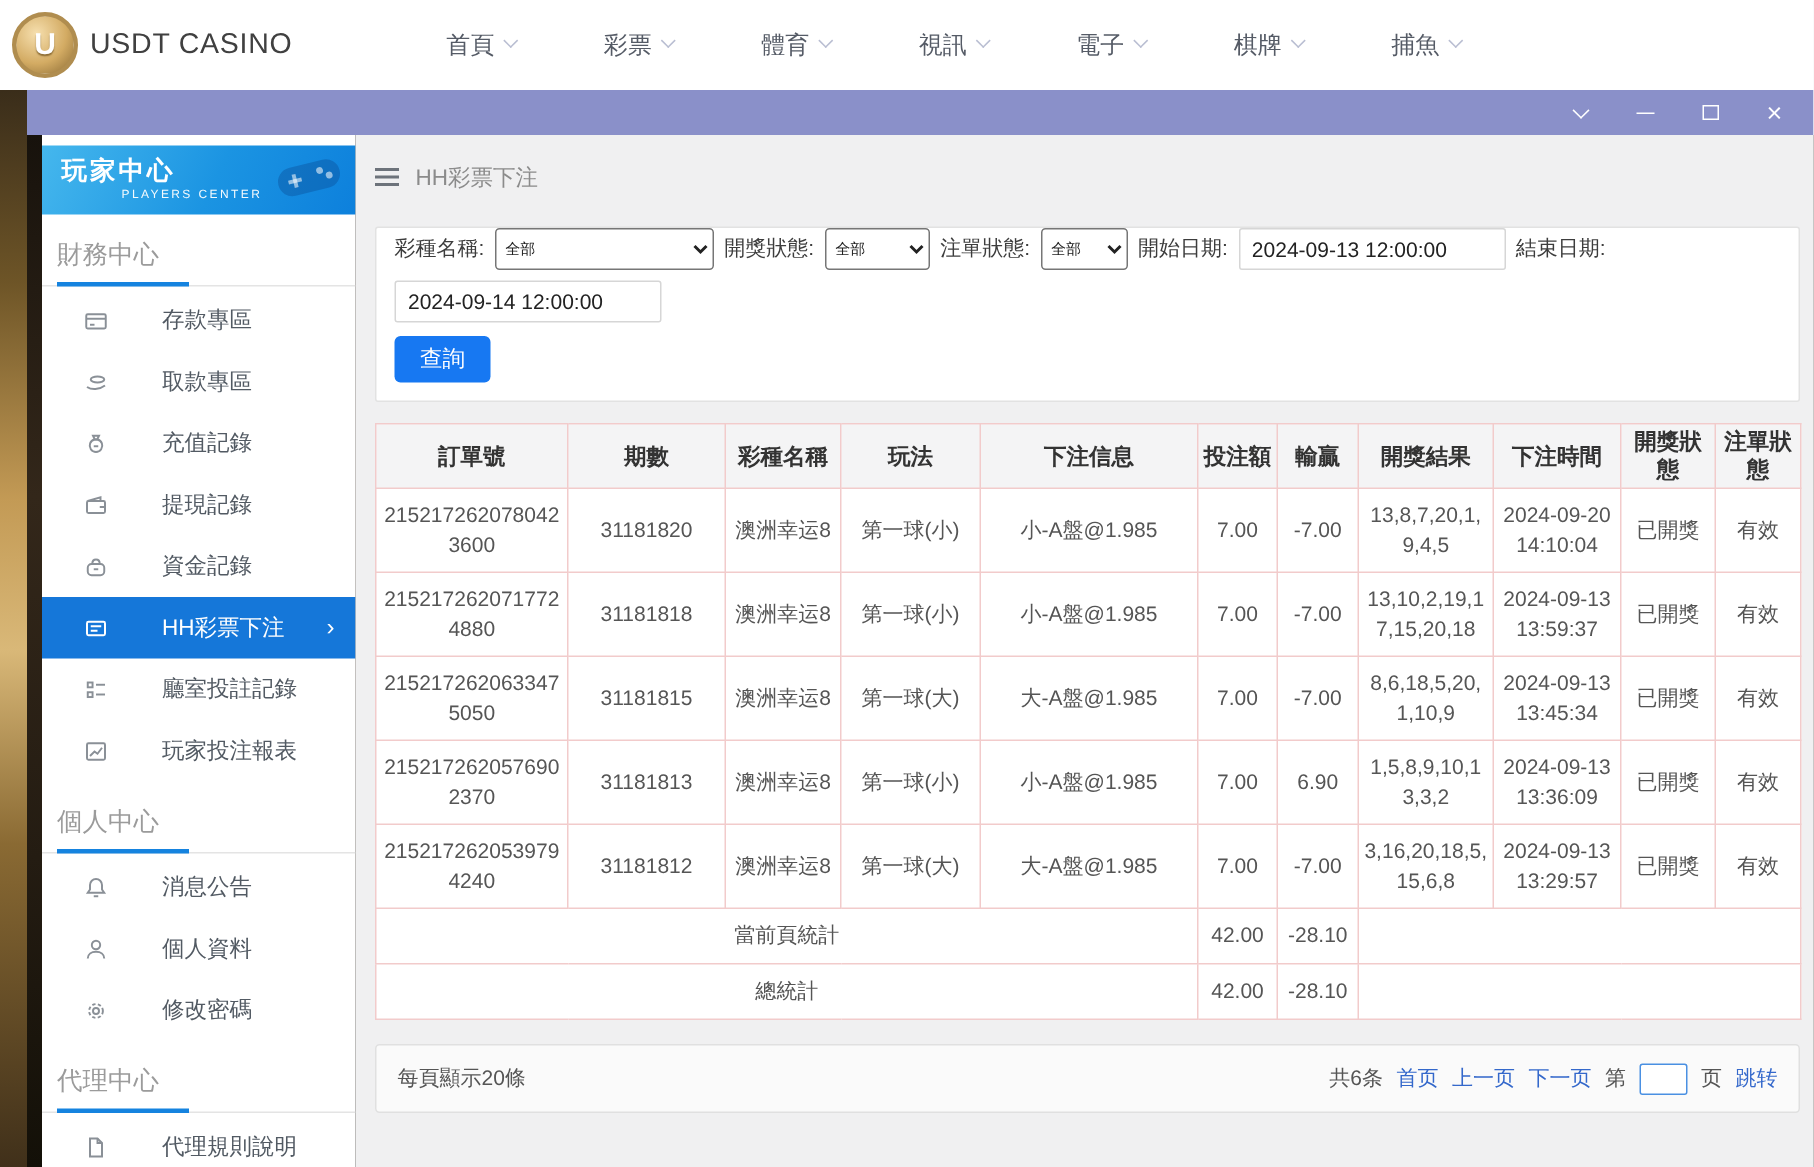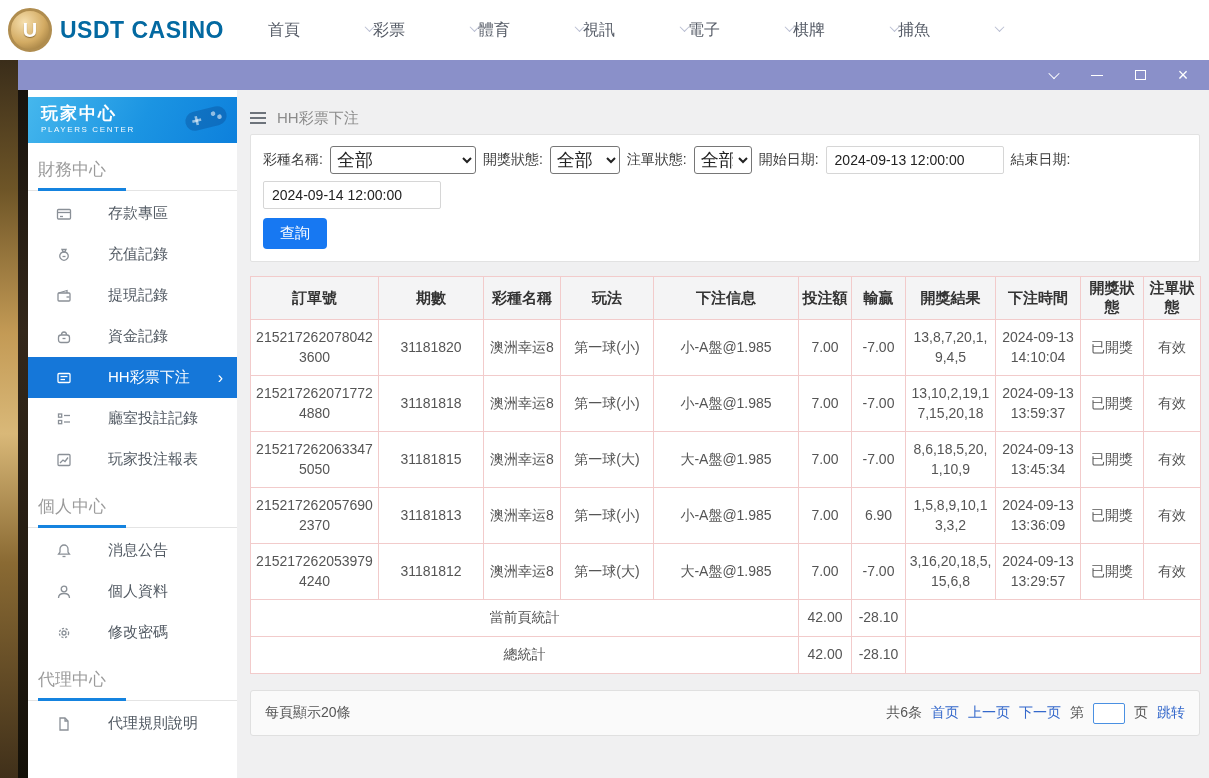--- a/index.html
+++ b/index.html
@@ -6,65 +6,65 @@
   html,body { width:1209px; height:778px; overflow:hidden; }
   body { font-family:"Liberation Sans","DejaVu Sans",sans-serif; background:#fff; position:relative; }
 
   .stage { position:absolute; inset:0; width:1209px; height:778px; overflow:hidden; }
 
   
   .topnav { position:absolute; left:0; top:0; width:1209px; height:60px; background:#fff; display:flex; align-items:center; z-index:1; }
   .brand { display:flex; align-items:center; gap:8px; padding-left:8px; width:232px; cursor:pointer; }
   .coin { width:44px; height:44px; border-radius:50%; background:radial-gradient(circle at 35% 30%, #f6dfae, #d3ab63 55%, #8a6a33); border:3px solid #b08d4f; display:flex; align-items:center; justify-content:center; }
   .coin span { font-size:20px; font-weight:800; color:#fff; text-shadow:0 1px 1px rgba(90,60,10,.6); }
-  .brand-text { font-size:23px; font-weight:700; letter-spacing:.5px; color:#0369a1; white-space:nowrap; }
+  .brand-text { font-size:19px; font-weight:400; letter-spacing:.5px; color:#404040; white-space:nowrap; }
   .mainmenu { display:flex; align-items:center; margin-left:36px; }
-  .nav-item { display:flex; align-items:center; width:105px; justify-content:space-between; font-size:16px; color:#555b66; cursor:pointer; text-decoration:none; }
+  .nav-item { display:flex; align-items:center; width:105px; justify-content:center; font-size:16px; color:#555b66; cursor:pointer; text-decoration:none; }
   .chev { width:7px; height:7px; border-right:1.6px solid #b9bed2; border-bottom:1.6px solid #b9bed2; transform:rotate(45deg) translate(-1px,-1px); margin-left:7px; margin-top:-3px; }
 
   
   .bg-strip-gold { position:absolute; left:0; top:60px; width:18px; height:718px; background:linear-gradient(180deg,#3a2d1a 0%,#6e5527 18%,#c39a55 38%,#d9b878 52%,#8a6a33 70%,#40301a 100%); }
 
   
   .modal { position:absolute; left:18px; top:60px; width:1191px; height:718px; display:flex; flex-direction:column; z-index:2; }
   .titlebar { height:30px; background:#8a90c9; display:flex; align-items:center; justify-content:flex-end; gap:27px; padding-right:18px; flex:0 0 30px; }
   .tb-btn { display:flex; align-items:center; justify-content:center; width:16px; height:16px; cursor:pointer; }
   .cchev { width:8px; height:8px; border-left:1.6px solid #fff; border-bottom:1.6px solid #fff; transform:rotate(-45deg) translate(1px,-1px); }
   .minbar { width:12px; height:0; border-top:1.7px solid #fff; display:block; }
   .maxbox { width:11px; height:10px; border:1.6px solid #fff; display:block; }
   .xbtn { color:#fff; font-size:18px; line-height:16px; font-weight:400; }
 
   .modal-body { flex:1; display:flex; padding-left:10px; background:linear-gradient(180deg,#17120c 0%,#33271a 35%,#241c12 70%,#131008 100%); overflow:hidden; }
 
   
   .sidebar { width:209px; background:#fff; padding-top:7px; flex:0 0 209px; overflow:hidden; }
   .sb-header { height:46px; background:linear-gradient(115deg,#45b7ed 0%,#1b94e2 55%,#0d80dc 100%); color:#fff; padding:6px 0 0 13px; position:relative; overflow:hidden; }
   .sb-title { font-size:17px; font-weight:bold; letter-spacing:2px; line-height:22px; }
-  .sb-sub { font-size:8px; letter-spacing:1.6px; opacity:.95; }
+  .sb-sub { font-size:8px; letter-spacing:1.6px; opacity:.95;margin-left:40px; }
   .gamepad { position:absolute; right:8px; top:8px; transform:rotate(-14deg); }
   .sb-section-title { color:#9b9b9b; font-size:17px; padding:15px 0 7px 10px; }
   .sb-underline { border-bottom:1px solid #e4e4e4; position:relative; height:3px; margin-bottom:2px; }
   .sb-underline i { position:absolute; left:10px; bottom:-1px; width:88px; height:3px; background:#1583df; display:block; }
   .sb-list { list-style:none; }
   .sb-item { display:flex; align-items:center; padding:11px 0 11px 28px; font-size:15px; color:#525a63; cursor:pointer; position:relative;gap:21px; }
   .sb-item svg { margin-right:15px; flex:0 0 16px; color:#8a9097; }
   .sb-item.active { background:#1577d9; color:#fff; }
   .sb-item.active svg { color:#fff; }
   .sb-item .arrow { position:absolute; right:14px; font-size:16px; line-height:1; color:#fff; }
 
   
   .content { flex:1; background:#f0f0f1; padding:0 9px 0 13px; overflow:hidden; }
   .content-header { margin-top:15px; height:26px; display:flex; align-items:center; gap:11px; }
   .burger { display:flex; flex-direction:column; gap:3px; cursor:pointer; }
   .burger i { width:16px; height:2px; background:#6d737b; display:block; }
   .page-title { font-size:15px; color:#8b8b8b; }
 
-  .filter-card { margin-top:3px; background:#fff; border:1px solid #e2e2e2; border-radius:2px; padding:11px 12px 12px; }
+  .filter-card { margin-top:20px; background:#fff; border:1px solid #e2e2e2; border-radius:2px; padding:0 12px 12px; }
   .filter-row { display:flex; align-items:center; flex-wrap:wrap; gap:7px; font-size:14px; color:#3d3d3d; }
-  .sel { height:28px; border:1px solid #767676; border-radius:3px; background:#fff; font-size:18px; color:#222; padding:0 2px; font-family:inherit; }
+  .sel { height:28px; border:1px solid #767676; border-radius:3px; background:#fff; font-size:10px; color:#222; padding:0 2px; font-family:inherit; }
   .sel.wide { width:146px; } .sel.mid { width:70px; } .sel.small { width:58px; }
   .dateinput { width:178px; height:28px; border:1px solid #d6d6d6; border-radius:2px; font-size:14px; color:#222; padding:0 8px; font-family:inherit; }
   .search-btn { margin-top:9px; background:#1778f2; color:#fff; border:none; border-radius:4px; font-size:15px; padding:6px 17px; cursor:pointer; font-family:inherit; }
 
   
   .bet-table { margin-top:14px; width:100%; border-collapse:collapse; table-layout:fixed; background:#fff; }
   .bet-table th { background:#f4f4f5; font-size:15px; font-weight:bold; color:#333; border:1px solid #f2cbcb; height:39px; padding:2px; }
   .bet-table td { border:1px solid #f2cbcb; font-size:14px; color:#555; text-align:center; padding:5px 2px; line-height:1.4; }
   tr.datarow td { height:56px; }
   td.brk { word-break:break-all;margin-left:20px; }
@@ -157,20 +157,27 @@
               <i></i>
             </div>
           <ul class="sb-list">
             <li class="sb-item">
               <svg width="16" height="16" viewBox="0 0 16 16" fill="none" stroke="currentColor" stroke-width="1.3">
                   <rect x="1.5" y="3.5" width="13" height="9.5" rx="1"></rect>
                   <line x1="1.5" y1="6.5" x2="14.5" y2="6.5"></line>
                   <line x1="4" y1="10.5" x2="7" y2="10.5"></line>
                 </svg>
               <span>存款專區</span>
+            </li>
+            <li class="sb-item">
+              <svg width="16" height="16" viewBox="0 0 16 16" fill="none" stroke="currentColor" stroke-width="1.3">
+                  <ellipse cx="9" cy="6" rx="4.5" ry="2"></ellipse>
+                  <path d="M2 11c3 2 8 2 12-1"></path>
+                </svg>
+              <span>取款專區</span>
             </li>
             <li class="sb-item">
               <svg width="16" height="16" viewBox="0 0 16 16" fill="none" stroke="currentColor" stroke-width="1.3">
                   <path d="M6 2.5h4l-1.2 2.5h-1.6z"></path>
                   <path d="M7 5a4.2 4.2 0 1 0 2 0z"></path>
                   <line x1="6.5" y1="9.5" x2="9.5" y2="9.5"></line>
                 </svg>
               <span>充值記錄</span>
             </li>
             <li class="sb-item">
@@ -322,21 +329,21 @@
           <tbody>
             <tr class="datarow">
               <td class="brk">2152172620780423600</td>
               <td>31181820</td>
               <td>澳洲幸运8</td>
               <td>第一球(小)</td>
               <td>小-A盤@1.985</td>
               <td>7.00</td>
               <td>-7.00</td>
               <td class="brk">13,8,7,20,1,9,4,5</td>
-              <td>2024-09-13 14:10:04</td>
+              <td>2024-09-20 14:10:04</td>
               <td>已開獎</td>
               <td>有效</td>
             </tr>
             <tr class="datarow">
               <td class="brk">2152172620717724880</td>
               <td>31181818</td>
               <td>澳洲幸运8</td>
               <td>第一球(小)</td>
               <td>小-A盤@1.985</td>
               <td>7.00</td>

